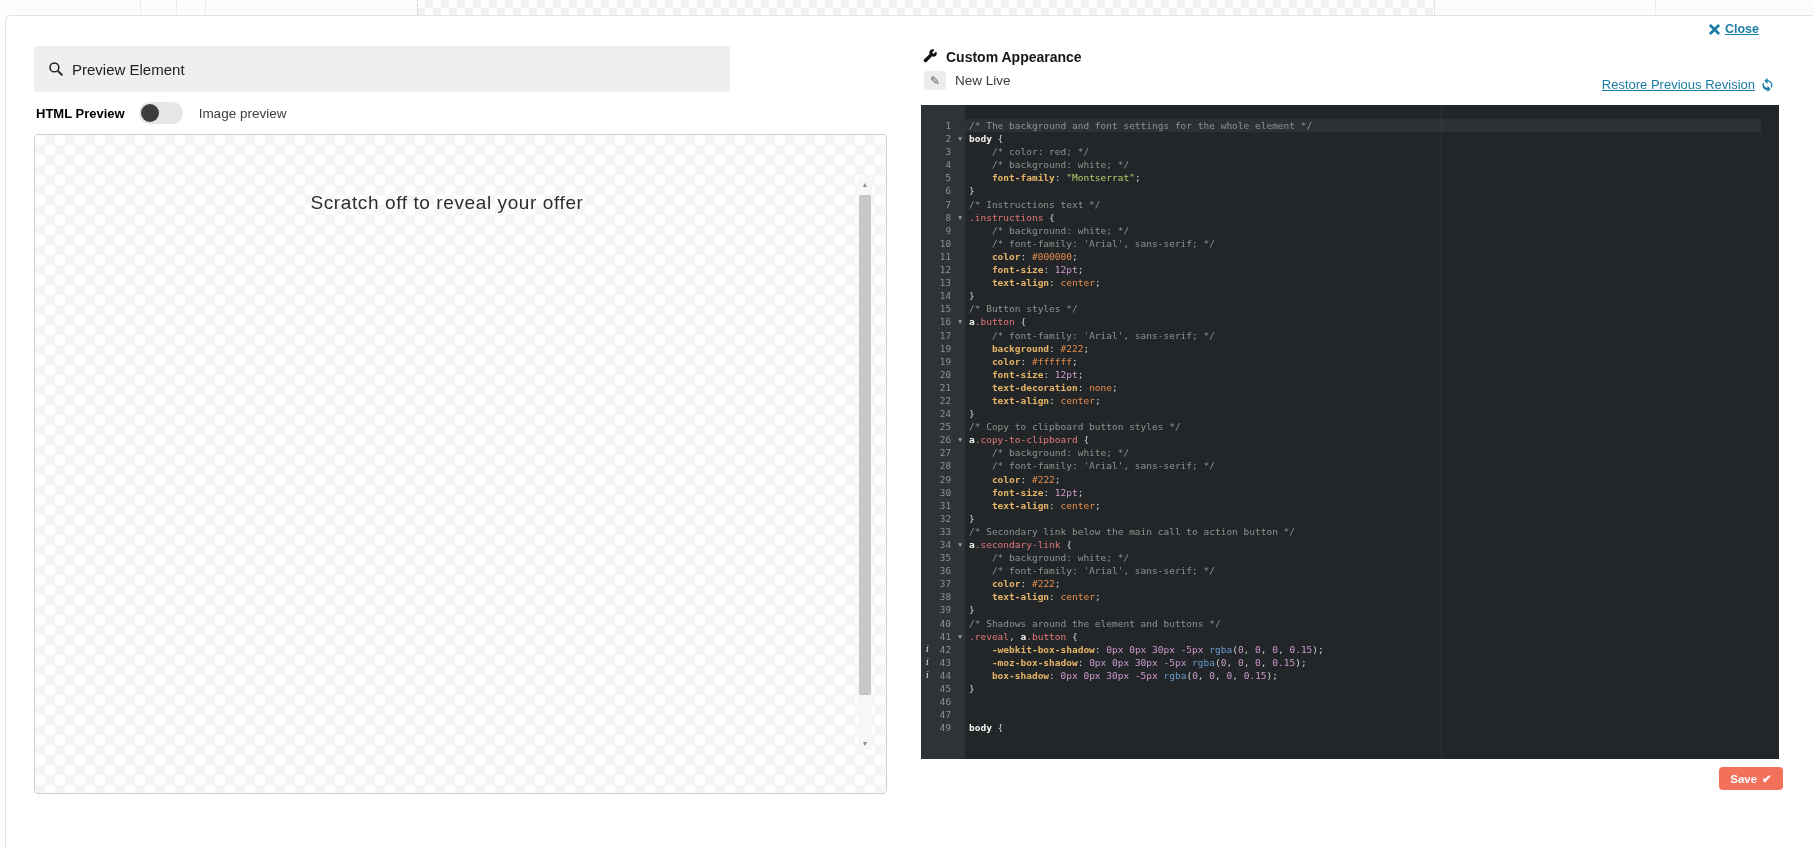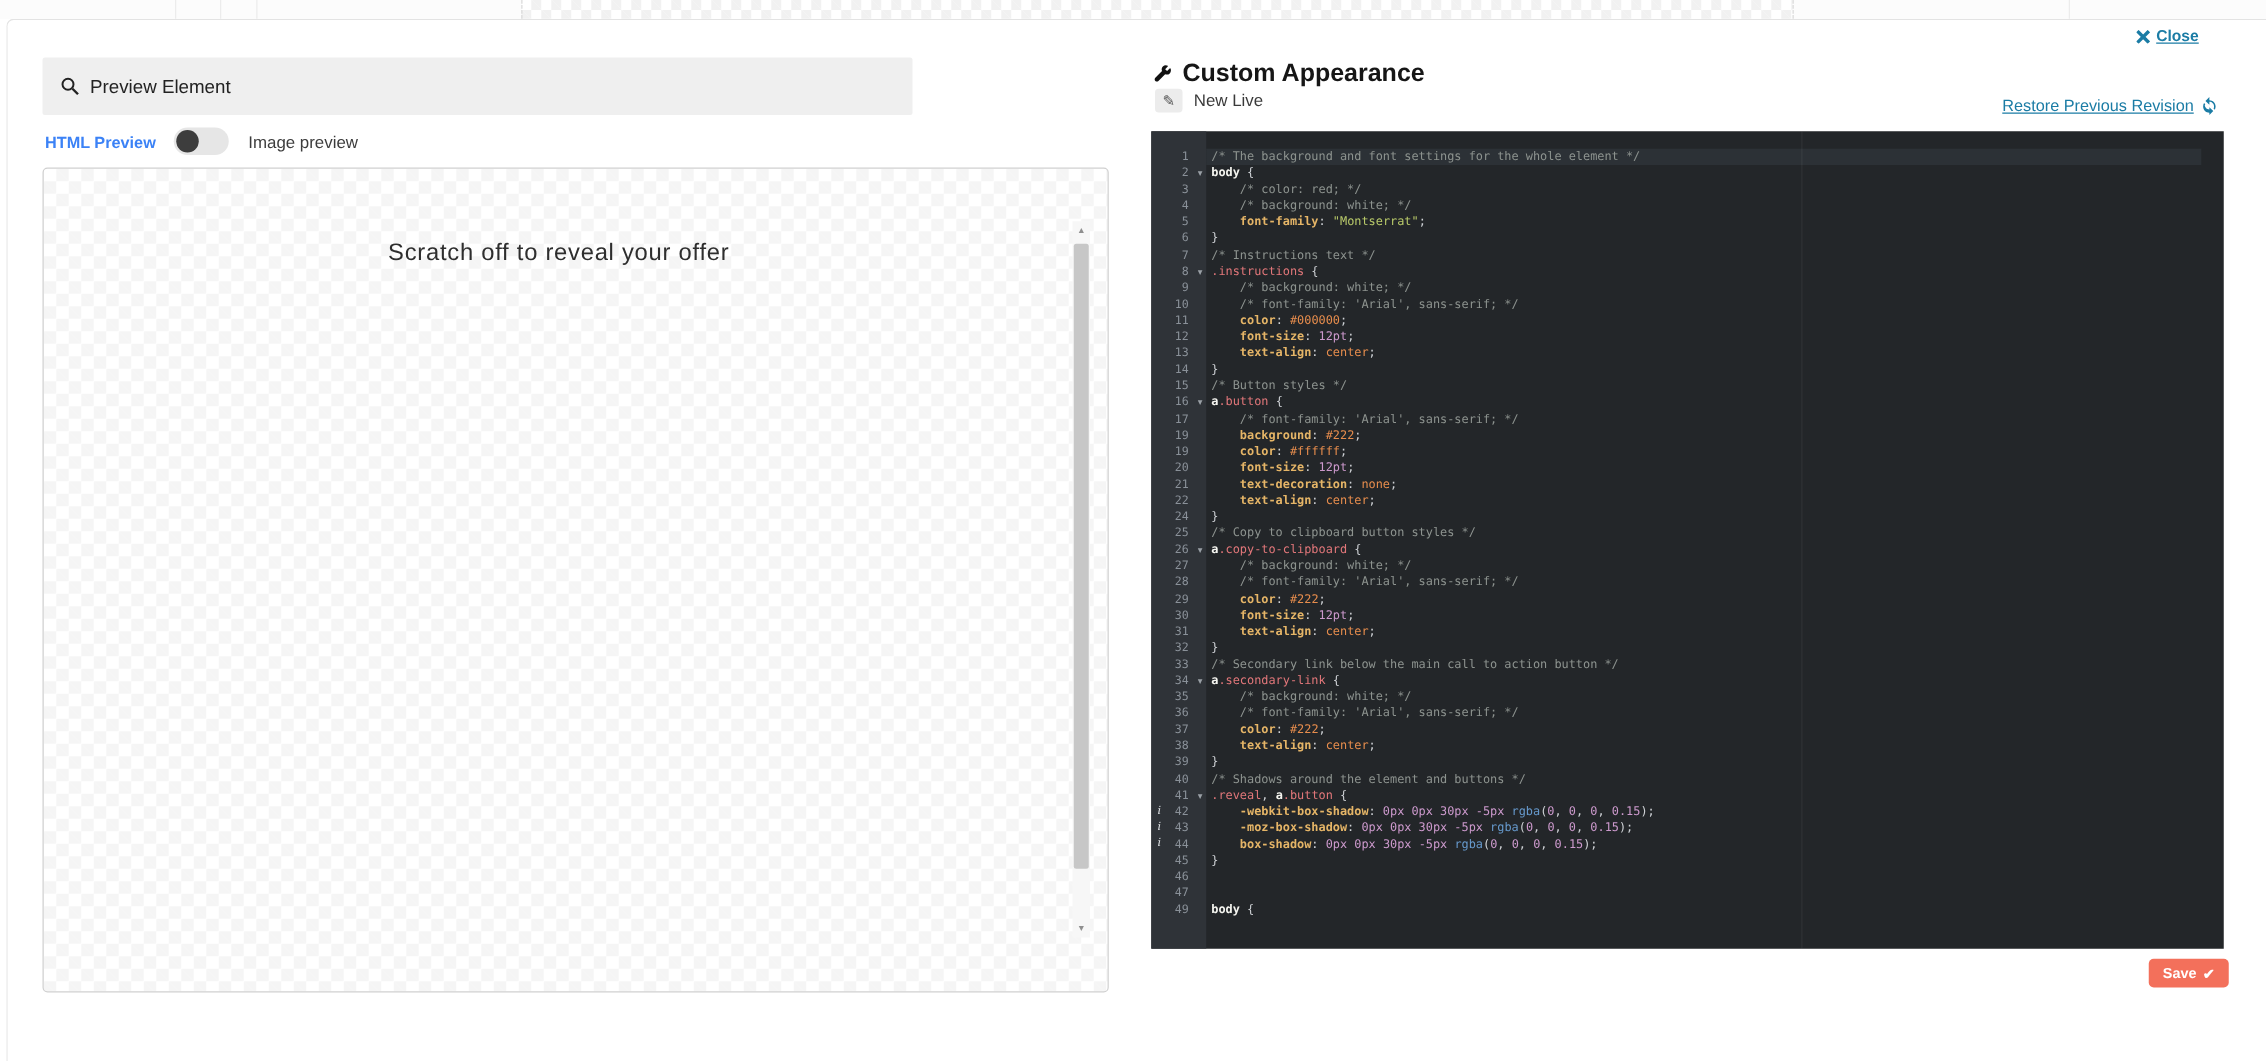--- a/index.html
+++ b/index.html
@@ -28,21 +28,21 @@
 
   .close-row{position:absolute;top:6px;right:54px;display:flex;align-items:center;gap:5px;cursor:pointer;}
   .close-row .close-label{color:#1b7ca5;font-size:12.5px;font-weight:bold;text-decoration:underline;}
 
   
   .preview-header{position:absolute;left:28px;top:30px;width:696px;height:46px;
     background:#efefef;border-radius:2px;display:flex;align-items:center;padding-left:14px;box-sizing:border-box;gap:8px;}
   .preview-title{font-size:15px;color:#222;}
 
   .toggle-row{position:absolute;left:30px;top:85px;height:24px;display:flex;align-items:center;}
-  .toggle-left-label{font-size:13px;font-weight:bold;color:#3b82f6;}
+  .toggle-left-label{font-size:13px;font-weight:bold;color:#000000;}
   .switch{width:44px;height:22px;border-radius:11px;background:#e6e6e6;position:relative;margin-left:14px;cursor:pointer;flex:none;}
   .switch .knob{position:absolute;left:2px;top:2px;width:18px;height:18px;border-radius:50%;background:#3d3d3d;}
   .toggle-right-label{font-size:13.5px;color:#3c3c3c;margin-left:16px;}
 
   .preview-box{position:absolute;left:28px;top:118px;width:853px;height:660px;
     border:1px solid #cfcfcf;border-radius:4px;box-sizing:border-box;
     background-color:#fff;
     background-image:
       linear-gradient(45deg,#e9e9e9 25%,transparent 25%,transparent 75%,#e9e9e9 75%),
       linear-gradient(45deg,#e9e9e9 25%,transparent 25%,transparent 75%,#e9e9e9 75%);
@@ -53,21 +53,21 @@
 
   .pv-scrollbar{position:absolute;top:42px;right:14px;width:14px;height:573px;background:#f7f7f7;}
   .pv-arrow{position:absolute;left:0;width:14px;height:14px;font-size:7px;color:#8f8f8f;
     display:flex;align-items:center;justify-content:center;cursor:pointer;}
   .pv-arrow.up{top:0;}
   .pv-arrow.down{bottom:0;}
   .pv-thumb{position:absolute;left:1px;top:18px;width:12px;height:500px;background:#c7c7c7;border-radius:2px;cursor:pointer;}
 
   
   .appearance-header{position:absolute;left:915px;top:32px;display:flex;align-items:center;gap:8px;}
-  .appearance-title{font-size:20px;font-weight:bold;color:#161616;}
+  .appearance-title{font-size:14px;font-weight:bold;color:#161616;}
 
   .revision-row{position:absolute;left:918px;top:55px;display:flex;align-items:center;gap:9px;}
   .pencil-chip{width:22px;height:19px;background:#ececec;border-radius:3px;display:flex;align-items:center;justify-content:center;
     font-size:12px;color:#555;cursor:pointer;}
   .revision-label{font-size:13.5px;color:#3a3a3a;}
 
   .restore-row{position:absolute;top:61px;right:38px;display:flex;align-items:center;gap:5px;cursor:pointer;}
   .restore-label{color:#1b7ca5;font-size:13px;text-decoration:underline;}
 
   

